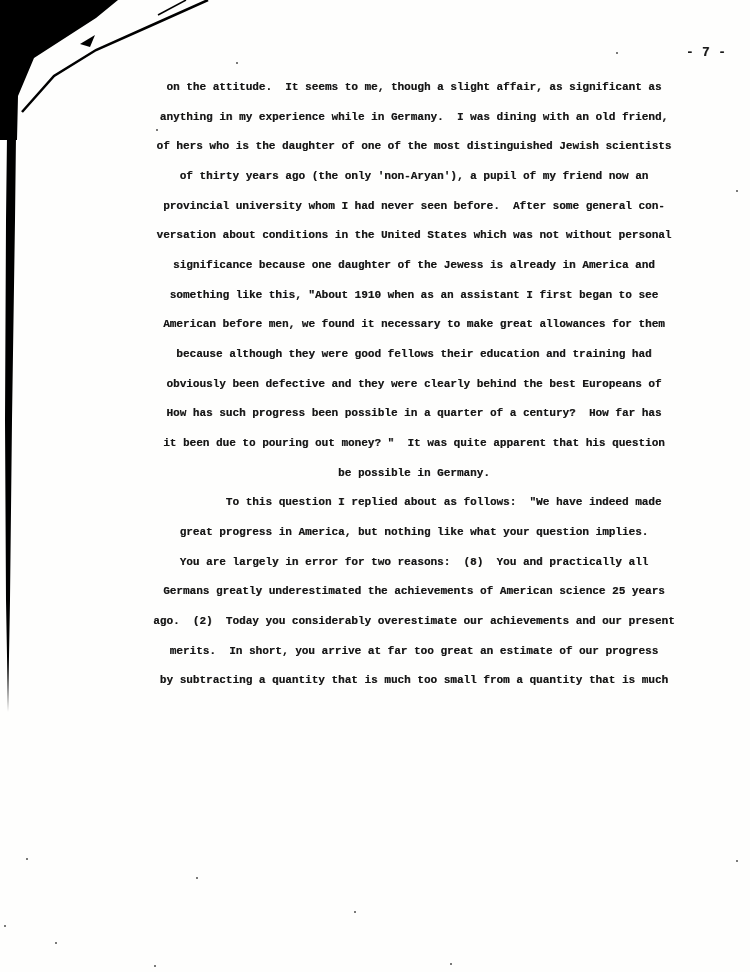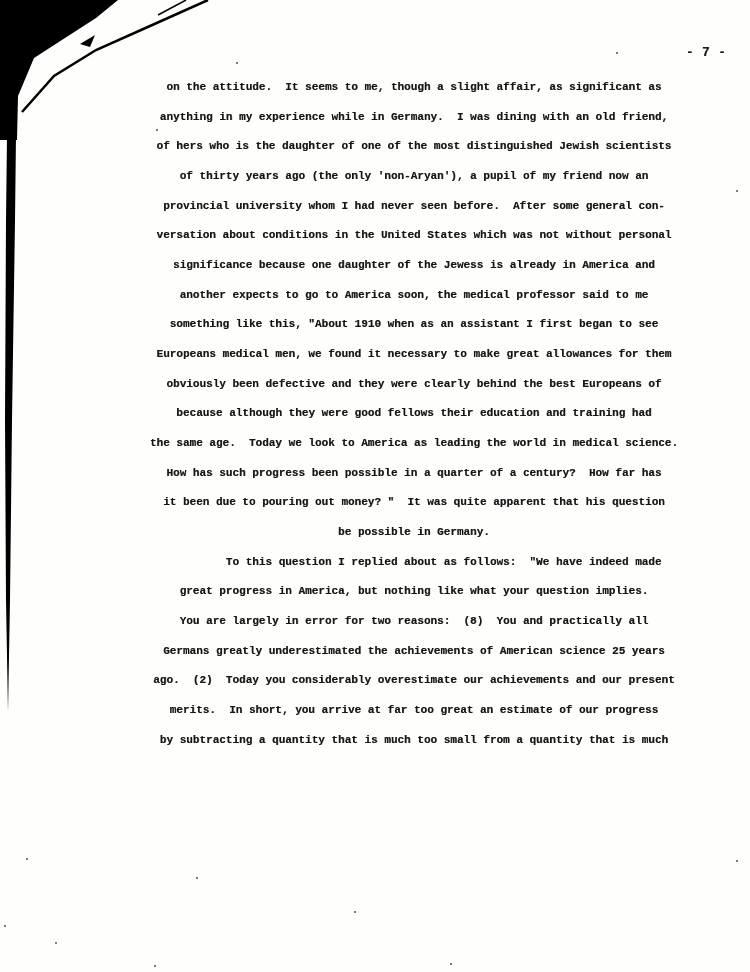--- a/index.html
+++ b/index.html
@@ -89,26 +89,24 @@
   <div class="page-number">- 7 -</div>
 
   <div class="body-text">
     <div class="tline">on the attitude.  It seems to me, though a slight affair, as significant as</div>
     <div class="tline">anything in my experience while in Germany.  I was dining with an old friend,</div>
     <div class="tline">of hers who is the daughter of one of the most distinguished Jewish scientists</div>
     <div class="tline">of thirty years ago (the only 'non-Aryan'), a pupil of my friend now an</div>
     <div class="tline">provincial university whom I had never seen before.  After some general con-</div>
     <div class="tline">versation about conditions in the United States which was not without personal</div>
     <div class="tline">significance because one daughter of the Jewess is already in America and</div>
-    <div class="tline">another expects to go to America soon, the medical professor said to me</div>
     <div class="tline">something like this, "About 1910 when as an assistant I first began to see</div>
-    <div class="tline">Europeans medical men, we found it necessary to make great allowances for them</div>
+    <div class="tline">American before men, we found it necessary to make great allowances for them</div>
+    <div class="tline">because although they were good fellows their education and training had</div>
     <div class="tline">obviously been defective and they were clearly behind the best Europeans of</div>
-    <div class="tline">because although they were good fellows their education and training had</div>
-    <div class="tline">the same age.  Today we look to America as leading the world in medical science.</div>
     <div class="tline">How has such progress been possible in a quarter of a century?  How far has</div>
     <div class="tline">it been due to pouring out money? "  It was quite apparent that his question</div>
     <div class="tline">be possible in Germany.</div>
     <div class="tline">         To this question I replied about as follows:  "We have indeed made</div>
     <div class="tline">great progress in America, but nothing like what your question implies.</div>
     <div class="tline">You are largely in error for two reasons:  (8)  You and practically all</div>
     <div class="tline">Germans greatly underestimated the achievements of American science 25 years</div>
     <div class="tline">ago.  (2)  Today you considerably overestimate our achievements and our present</div>
     <div class="tline">merits.  In short, you arrive at far too great an estimate of our progress</div>
     <div class="tline">by subtracting a quantity that is much too small from a quantity that is much</div>

